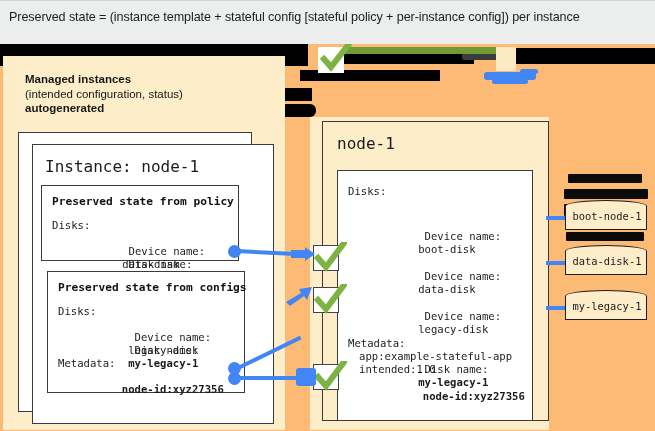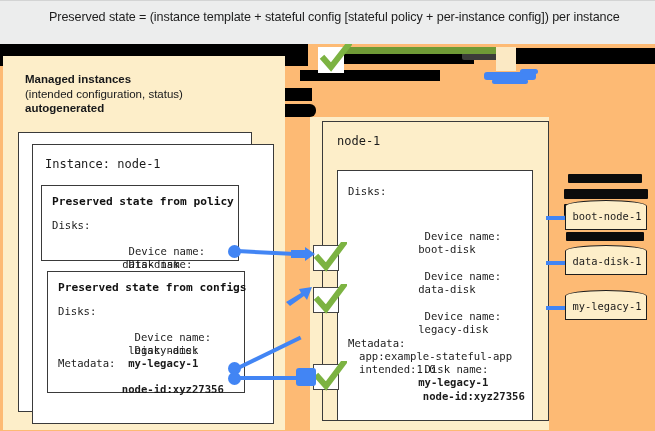--- a/index.html
+++ b/index.html
@@ -17,21 +17,20 @@
     position:absolute;left:0;top:0;width:655px;height:44px;
     background:#eceded;
     border-top:1px solid #d3d4d4;
     box-sizing:border-box;
   }
   .caption-text{
     position:absolute;left:9px;top:9px;
     font-size:12.6px;color:#1d1d1d;
     white-space:nowrap;
     letter-spacing:-0.1px;
-    margin-left:40px;
   }
 
   
   .canvas{
     position:absolute;left:0;top:44px;width:655px;height:387px;
     background:#fdba74;
     overflow:hidden;
   }
 
   
@@ -68,21 +67,21 @@
   }
 
   .mono{
     font-family:"DejaVu Sans Mono","Liberation Mono",monospace;
     font-size:10.6px;line-height:13.2px;color:#1b1b1b;
     white-space:pre;
   }
   .mono b{font-weight:bold;}
   .mono-lg{
     font-family:"DejaVu Sans Mono","Liberation Mono",monospace;
-    font-size:12px;color:#1b1b1b;white-space:pre;
+    font-size:16px;color:#1b1b1b;white-space:pre;
   }
   .mono-hd{
     font-family:"DejaVu Sans Mono","Liberation Mono",monospace;
     font-size:11.2px;font-weight:bold;color:#111;white-space:pre;
   }
 
   
   .panel-right{
     position:absolute;left:310px;top:73px;width:239px;height:313px;
     background:#fdeec9;

